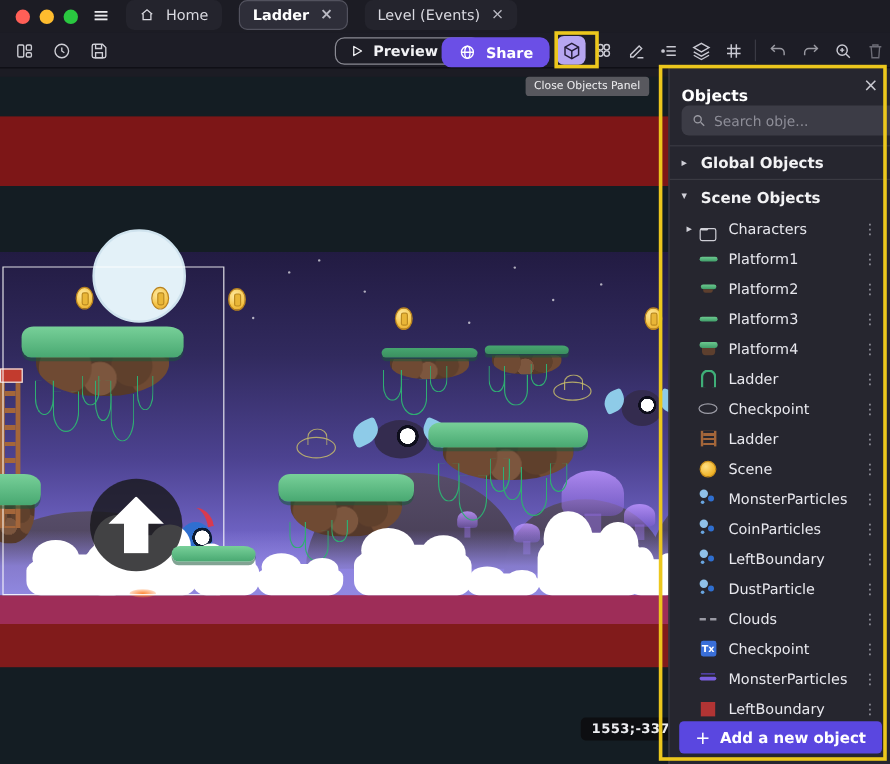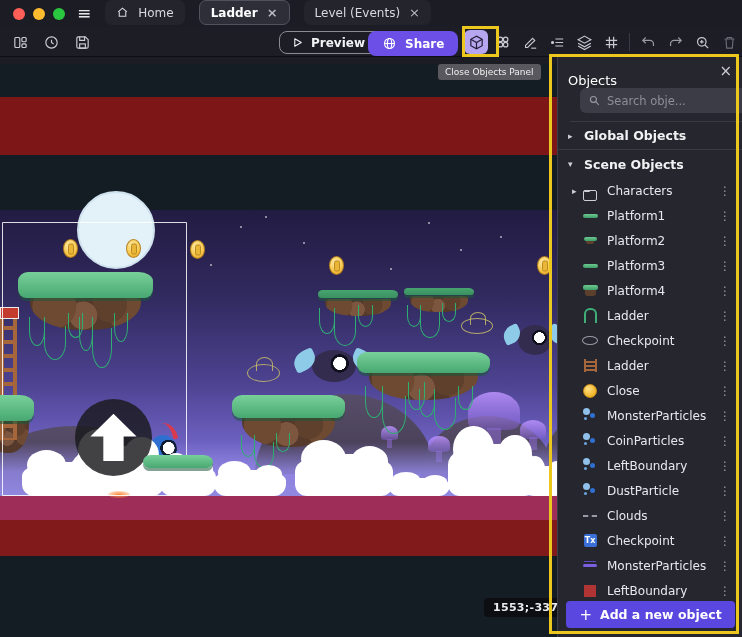--- a/index.html
+++ b/index.html
@@ -103,23 +103,23 @@
   .so-arrow-button::before { content:''; position:absolute; left:20%; top:19%; width:60%; height:62%;
     background:#fff; clip-path:polygon(50% 0,100% 48%,72% 48%,72% 100%,28% 100%,28% 48%,0 48%); }
 
   .coords-badge { position:absolute; left:484px; top:534px; background:rgba(12,12,15,.88);
     color:#ececf0; font-size:11px; font-weight:bold; padding:3px 9px; border-radius:4px; letter-spacing:.3px; }
 
   
   .panel { position:absolute; left:557px; top:57px; width:185px; height:580px;
     background:#26262f; border-left:1px solid #3d3d47; display:flex; flex-direction:column; }
   .p-head { height:27px; display:flex; align-items:center; padding:0 10px; flex:none; }
-  .p-title { font-size:13px; font-weight:normal; color:#ffffff; flex:1;margin-top:20px; }
+  .p-title { font-size:13px; font-weight:bold; color:#ffffff; flex:1;margin-top:20px; }
   .p-close { color:#c8c8d0; font-size:15px; cursor:pointer; }
-  .p-search { display:flex; align-items:center; padding:4px 10px 8px 10px; border-bottom:1px solid #3a3a42; flex:none;margin-left:12px; }
+  .p-search { display:flex; align-items:center; padding:4px 10px 8px 10px; border-bottom:1px solid #3a3a42; flex:none; }
   .searchbox { flex:1; height:25px; background:#3c3c46; border-radius:6px; display:flex; align-items:center; padding:0 8px; gap:6px; }
   .searchbox input { flex:1; min-width:0; background:transparent; border:none; outline:none;
     color:#dcdce2; font-size:11.5px; font-family:"DejaVu Sans", sans-serif; }
   .searchbox input::placeholder { color:#8e8e98; }
   .p-section { height:28px; display:flex; align-items:center; gap:7px; padding:0 10px; flex:none; cursor:pointer; }
   .p-section.bordered { border-bottom:1px solid #3a3a42; }
   .p-section .tri { color:#d0d0d8; font-size:9px; width:9px; }
   .p-section .lbl { font-size:12.5px; font-weight:bold; color:#f2f2f4; }
   .obj-list { flex:1; overflow:hidden; }
   .obj-row { height:25px; display:flex; align-items:center; padding-left:14px; padding-right:8px; cursor:pointer; }
@@ -444,21 +444,21 @@
         </div>
         <div class="obj-row">
           <span class="tri"></span>
           <span class="icn ladder-icon"></span>
           <span class="lbl">Ladder</span>
           <span class="kebab">⋮</span>
         </div>
         <div class="obj-row">
           <span class="tri"></span>
           <span class="icn coin-icon"></span>
-          <span class="lbl">Close</span>
+          <span class="lbl">Scene</span>
           <span class="kebab">⋮</span>
         </div>
         <div class="obj-row">
           <span class="tri"></span>
           <span class="icn particles-icon"></span>
           <span class="lbl">MonsterParticles</span>
           <span class="kebab">⋮</span>
         </div>
         <div class="obj-row">
           <span class="tri"></span>

